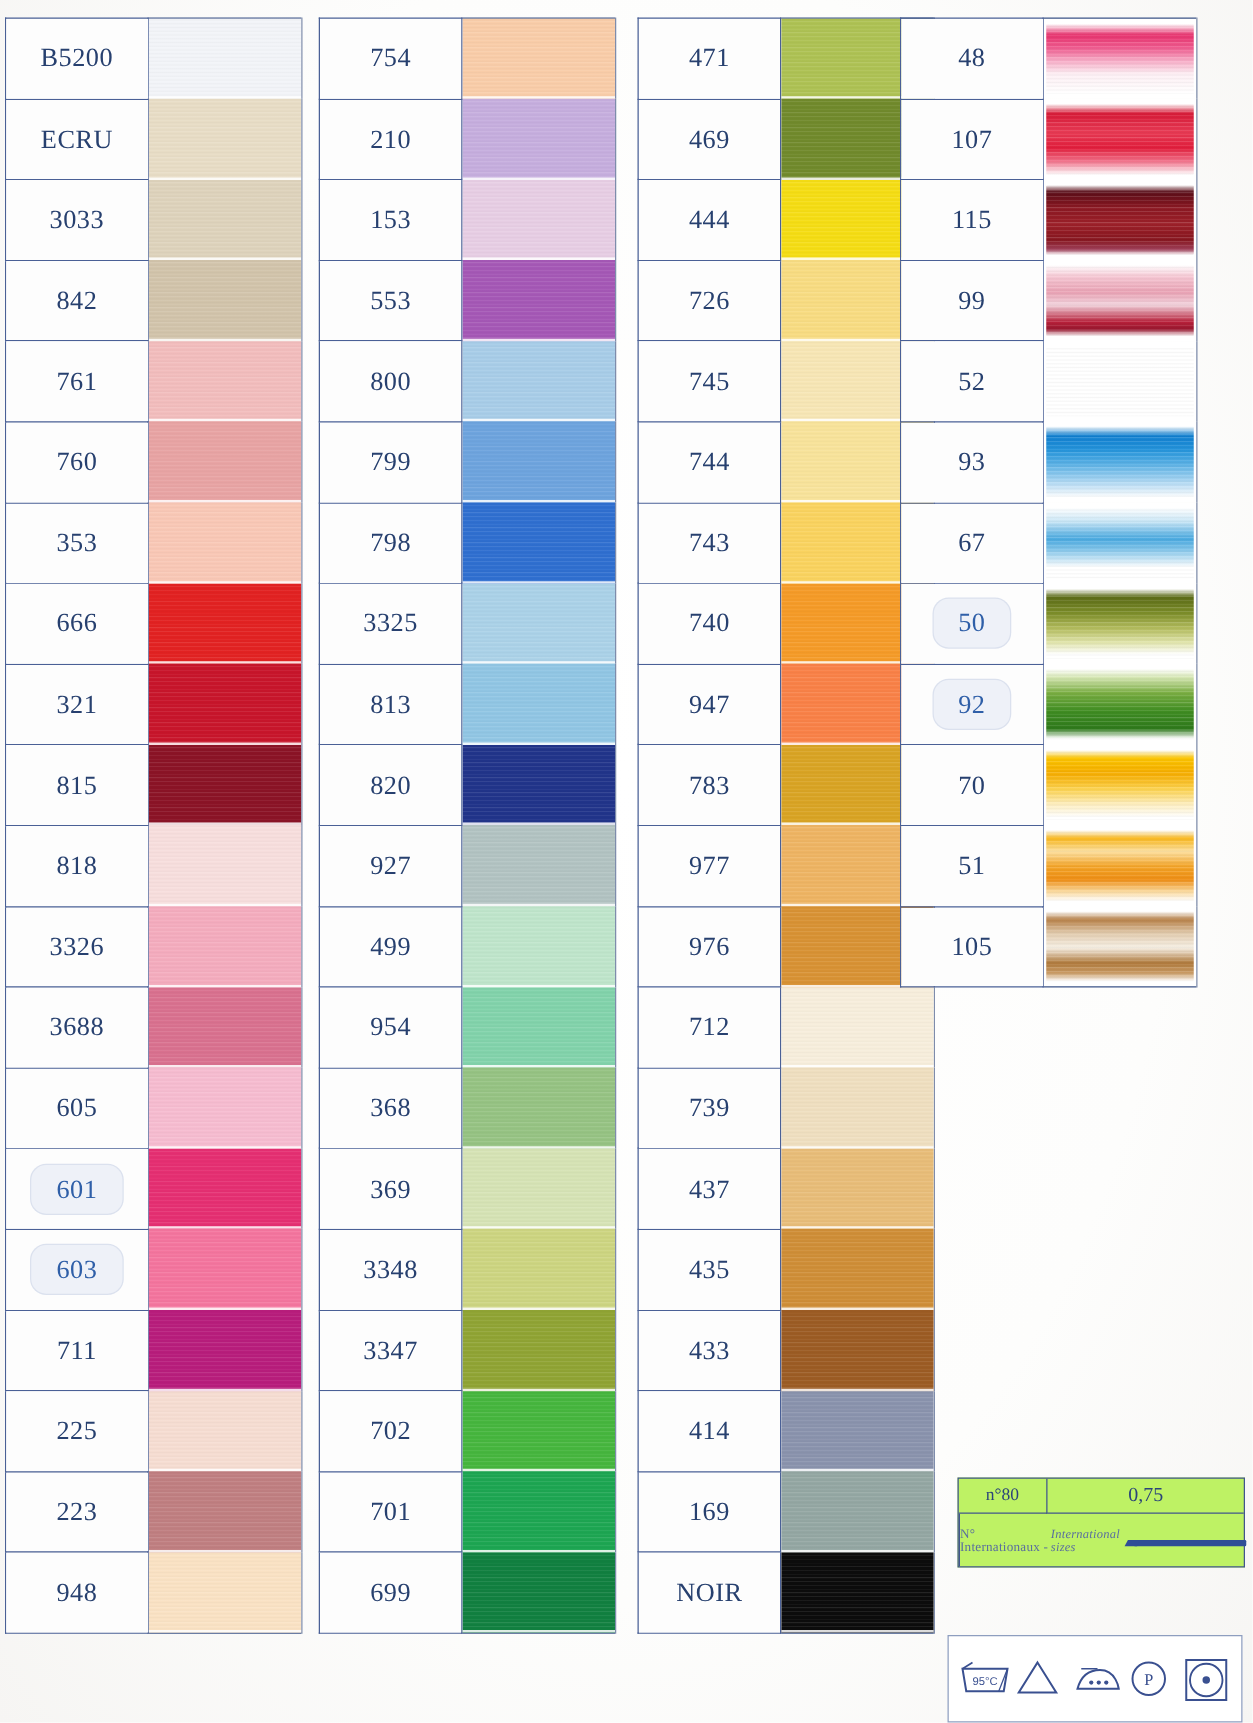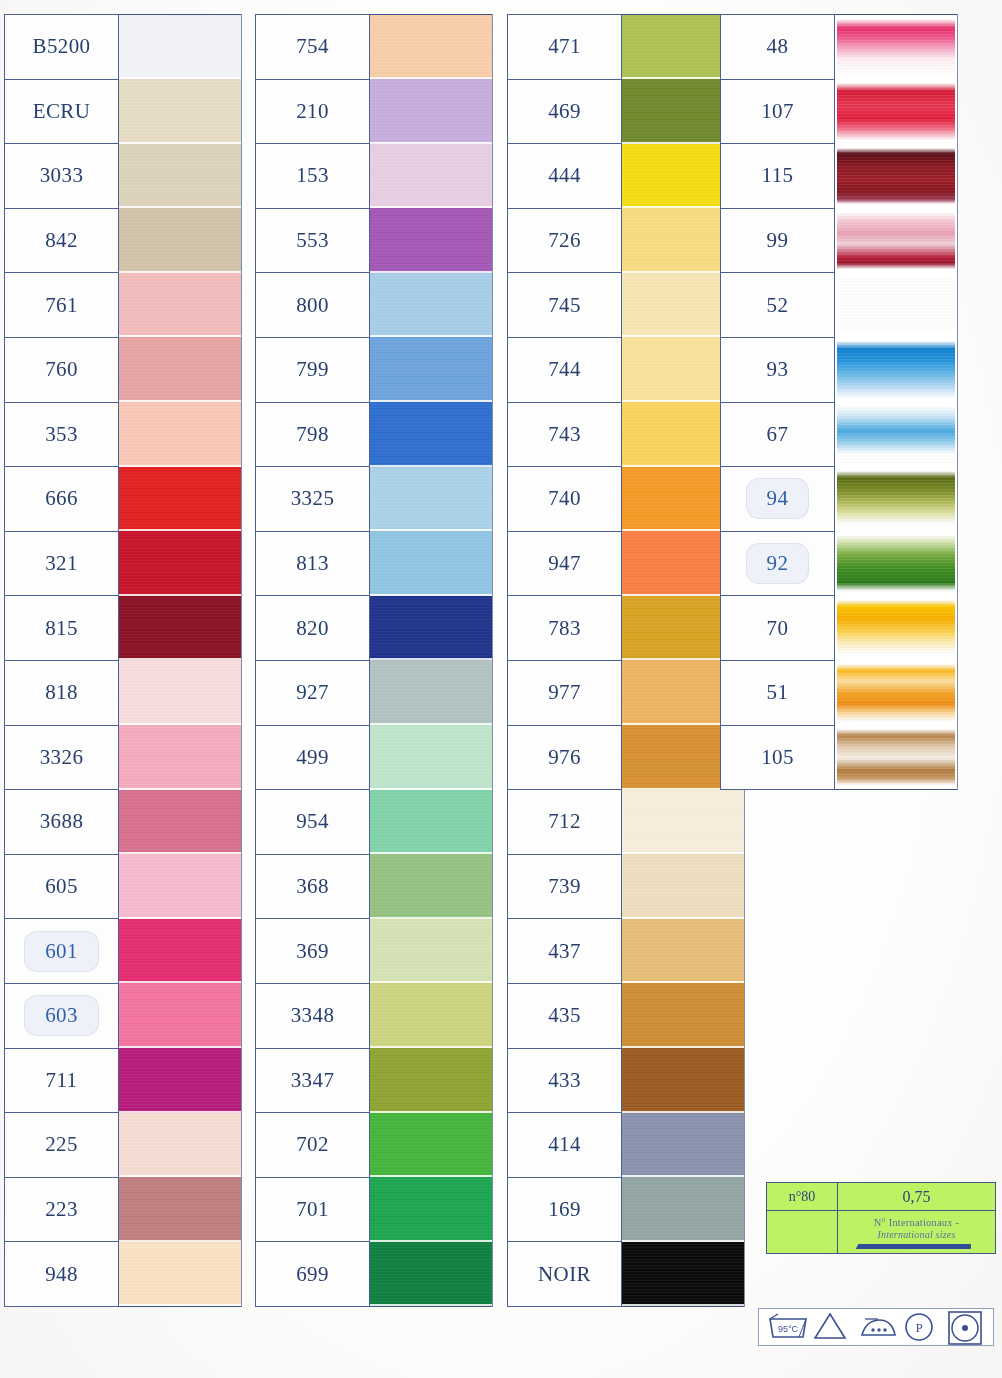--- a/index.html
+++ b/index.html
@@ -19,21 +19,21 @@
   }
   .chart{
     position:absolute;left:0;top:0;width:1002px;height:1378px;
   }
   .col{
     position:absolute;
     top:14px;
   }
   .col[data-col="0"]{left:4px;}
   .col[data-col="1"]{left:255px;}
-  .col[data-col="2"]{left:507px;}
+  .col[data-col="2"]{left:494px;padding-left:16px;}
   .col[data-col="3"]{left:720px;}
 
   .col-table{
     border-collapse:collapse;
     border-spacing:0;
     border:1.5px solid #3d5488;
   }
   .col-table td{padding:0;margin:0;}
 
   .lbl{
@@ -131,21 +131,21 @@
   .sizebox .row.top .cell-l,
   .sizebox .row.top .cell-r{
     border-bottom:1.2px solid #41568c;
   }
   .sizebox .cell-r{
     flex:1;
     display:flex;align-items:center;justify-content:center;
     font-size:16px;color:#2b4479;
   }
   .sizebox .row.bot .cell-r{
-    flex-direction:column;
+    flex-direction:row;
     justify-content:center;
     gap:1px;
     padding-top:2px;
   }
   .intl-1{font-size:10.5px;color:#5a6f9e;letter-spacing:.2px;}
   .intl-2{font-size:10px;color:#5a6f9e;font-style:italic;letter-spacing:.2px;}
   .intl-bar{
     width:108px;height:5px;margin-top:3px;
     background:#2f4e96;
     border-radius:1px;
@@ -153,21 +153,21 @@
   }
   .intl-bar::before{
     content:"";position:absolute;left:-6px;top:0px;
     width:10px;height:5px;background:#2f4e96;
     transform:skewX(-28deg);
   }
 
   .carebox{
     position:absolute;
     left:758px;top:1308px;
-    width:236px;height:38px;
+    width:236px;height:70px;
     border:1.2px solid #8e9ebf;
     background:#ffffff;
     display:flex;align-items:center;justify-content:space-around;
     padding:0 4px;
     box-sizing:border-box;
   }
   .care-ico{
     position:relative;
     width:40px;height:34px;
     color:#3a5párent;
@@ -657,21 +657,21 @@
               <div class="fill" style="background: linear-gradient(rgb(255, 255, 255) 0%, rgb(15, 127, 208) 14%, rgb(42, 152, 221) 36%, rgb(111, 187, 233) 60%, rgb(188, 222, 245) 82%, rgb(255, 255, 255) 100%);"></div>
             </td>
           </tr>
           <tr>
             <td class="lbl"><span class="txt">67</span></td>
             <td class="swatch">
               <div class="fill" style="background: linear-gradient(rgb(255, 255, 255) 0%, rgb(207, 233, 247) 18%, rgb(73, 169, 224) 44%, rgb(143, 203, 236) 62%, rgb(255, 255, 255) 84%, rgb(255, 255, 255) 100%);"></div>
             </td>
           </tr>
           <tr>
-            <td class="lbl hl"><span class="pill">94</span></td>
+            <td class="lbl hl"><span class="pill">50</span></td>
             <td class="swatch">
               <div class="fill" style="background: linear-gradient(rgb(255, 255, 255) 0%, rgb(93, 109, 24) 12%, rgb(123, 140, 40) 34%, rgb(178, 187, 92) 56%, rgb(223, 227, 168) 76%, rgb(255, 255, 255) 94%);"></div>
             </td>
           </tr>
           <tr>
             <td class="lbl hl"><span class="pill">92</span></td>
             <td class="swatch">
               <div class="fill" style="background: linear-gradient(rgb(255, 255, 255) 0%, rgb(214, 231, 180) 12%, rgb(122, 174, 66) 34%, rgb(63, 141, 34) 60%, rgb(47, 122, 28) 84%, rgb(255, 255, 255) 98%);"></div>
             </td>
           </tr>

